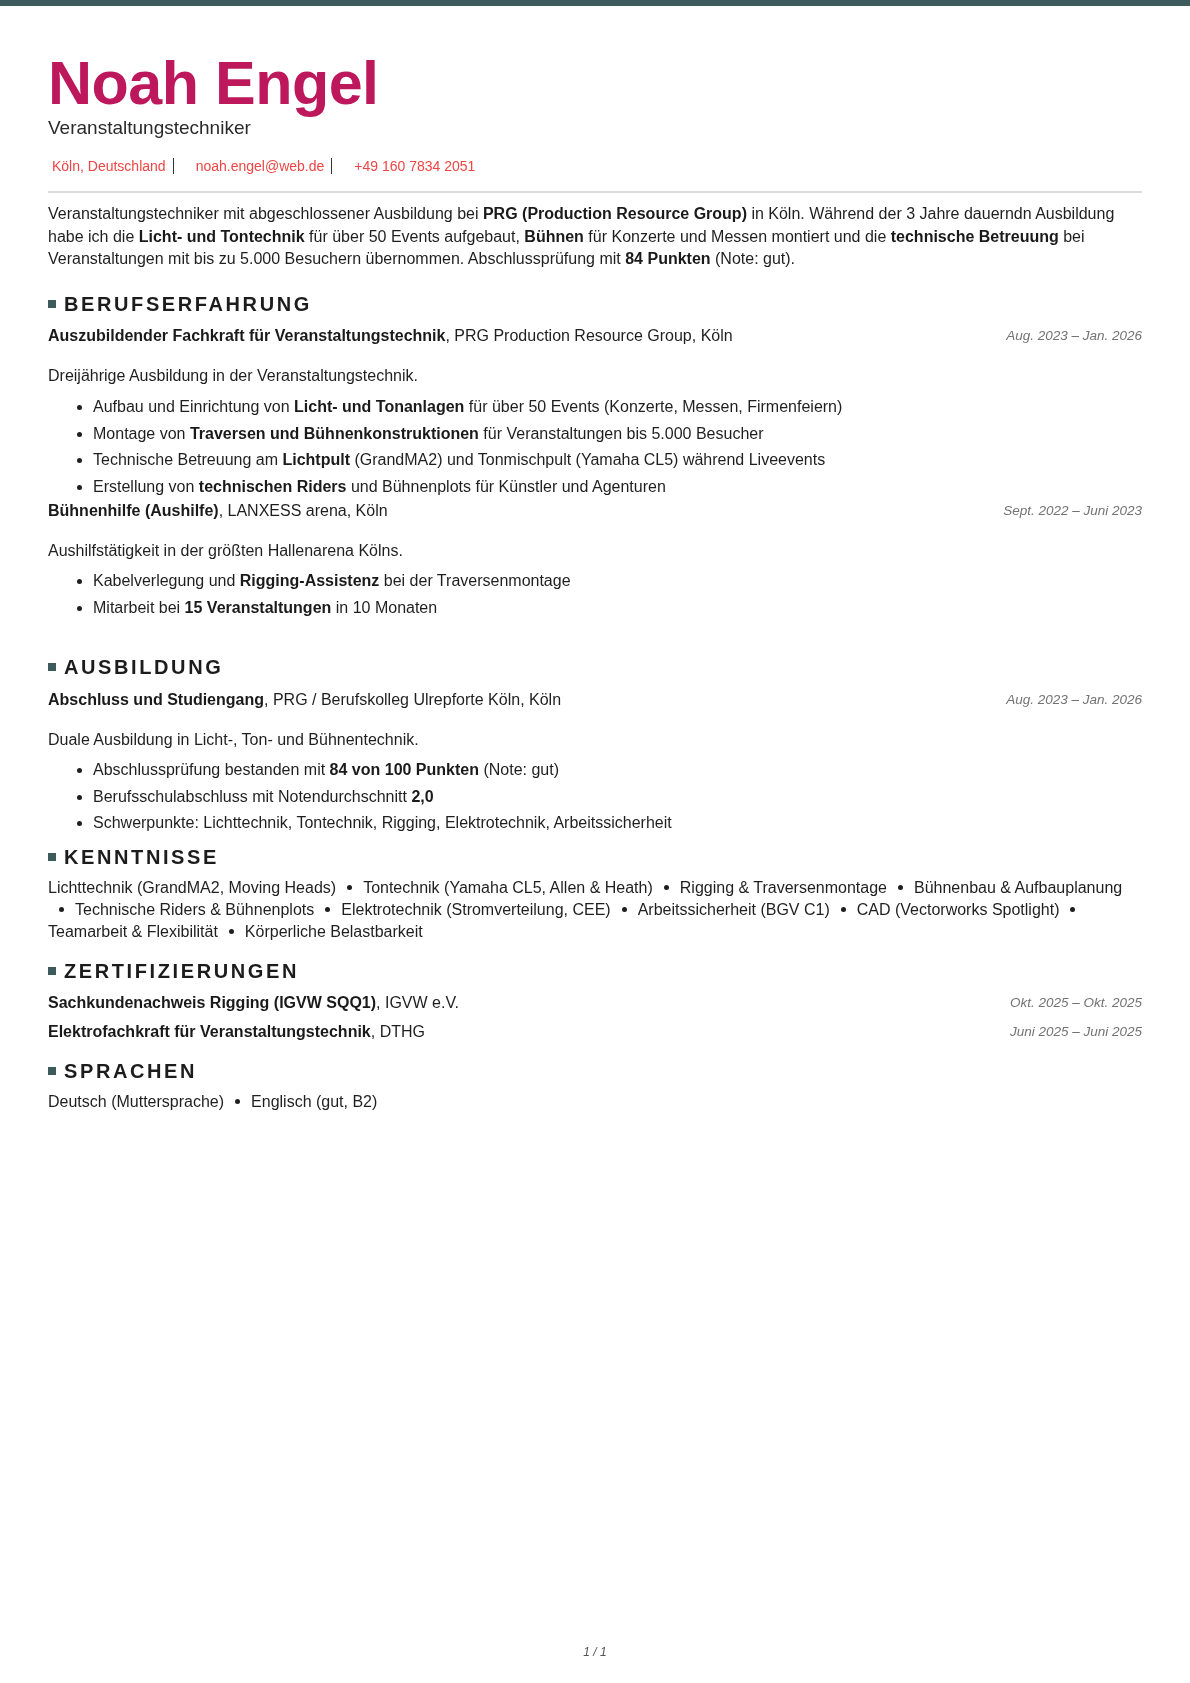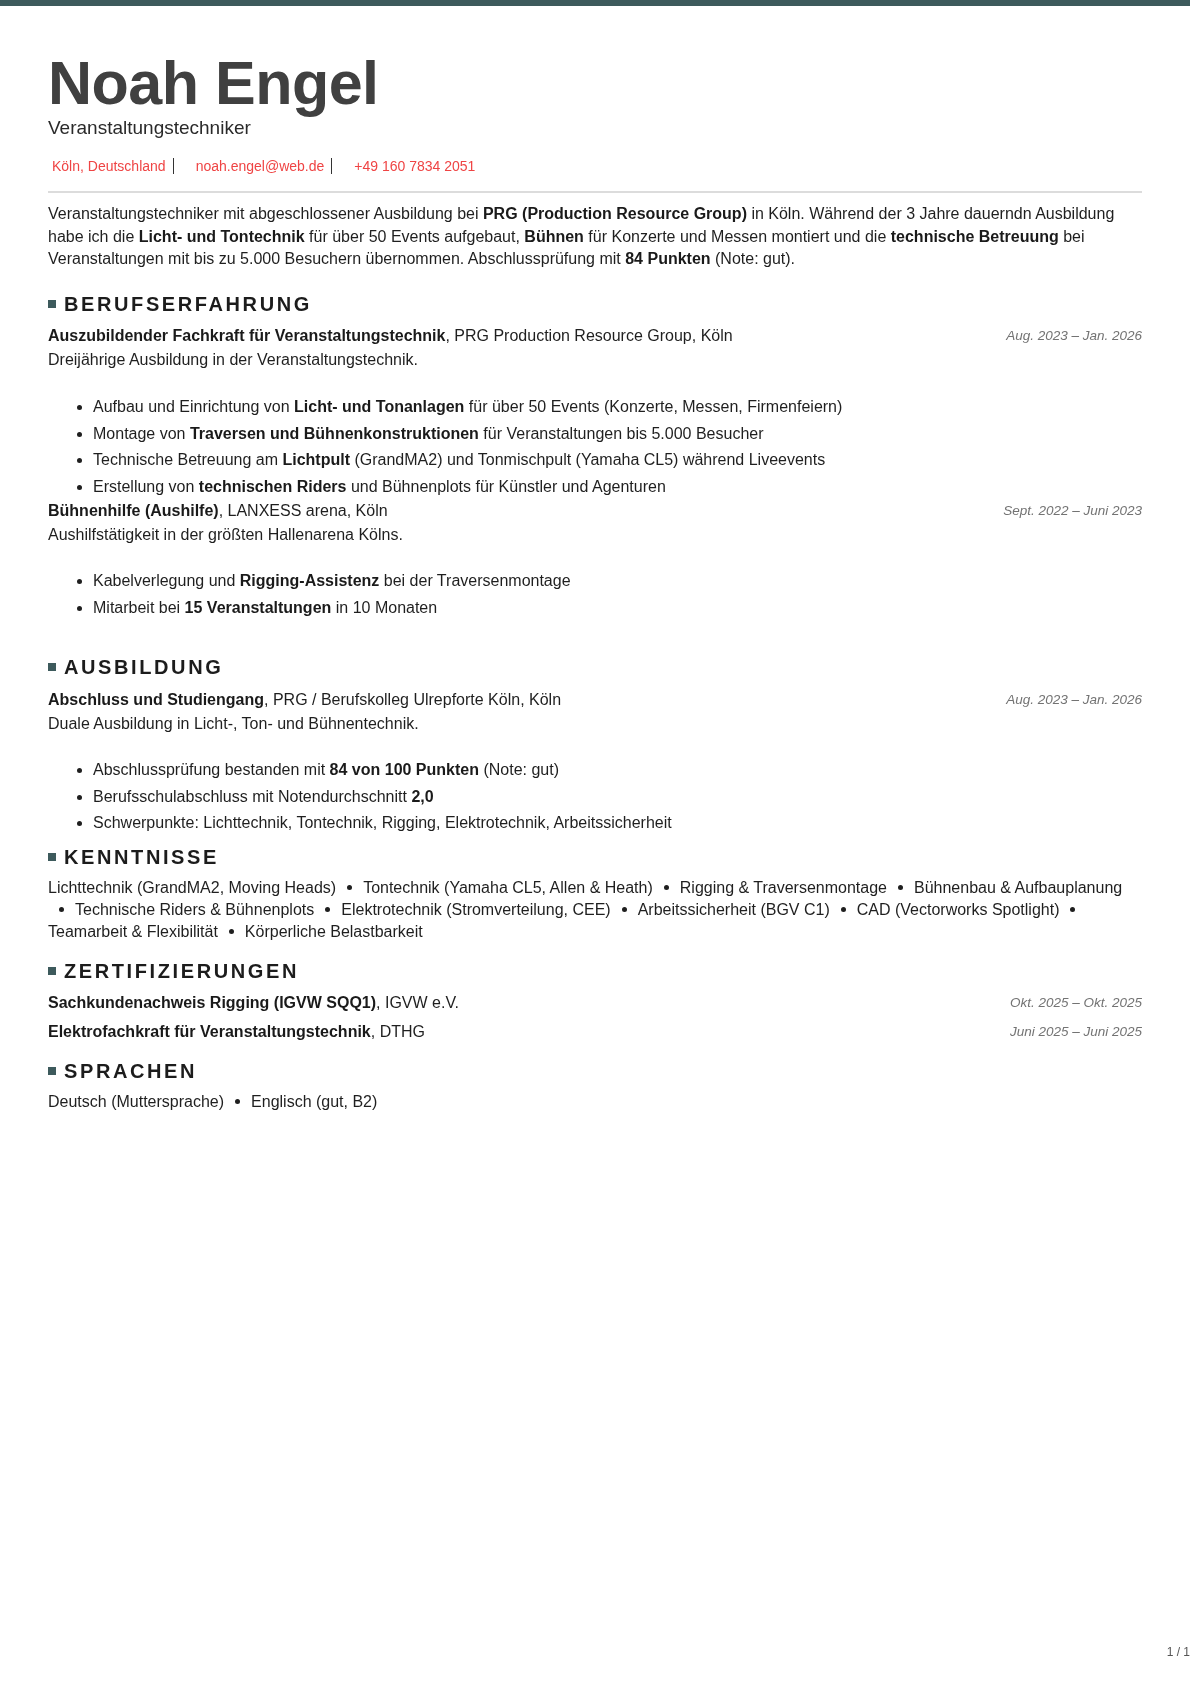--- a/index.html
+++ b/index.html
@@ -3,38 +3,38 @@
 <meta charset="utf-8">
 <style>
   html, body { margin: 0; padding: 0; background: #ffffff; }
   body {
     width: 1190px; height: 1683px; position: relative; overflow: hidden;
     font-family: "Liberation Sans", "DejaVu Sans", sans-serif;
     color: #1f1f1f;
   }
   .topbar { position: absolute; left: 0; top: 0; width: 1190px; height: 6px; background: #3d5a5c; }
   .page { position: absolute; left: 48px; top: 0; width: 1094px; }
-  .name { position: absolute; top: 48px; left: 0; font-size: 61px; font-weight: 700; letter-spacing: -0.5px; color: #404040; line-height: 70px; white-space: nowrap; }
+  .name { position: absolute; top: 48px; left: 0; font-size: 61px; font-weight: 700; letter-spacing: -0.5px; color: #be185d; line-height: 70px; white-space: nowrap; }
   .role { position: absolute; top: 116px; left: 0; font-size: 19px; color: #2a2a2a; line-height: 24px; }
   .contact { position: absolute; top: 157px; left: 4px; font-size: 14px; color: #ef4444; line-height: 18px; display: flex; white-space: nowrap; }
   .contact .sep { display: inline-block; width: 1px; height: 16px; background: #333; margin: 1px 22px 0 7px; }
   .rule { position: absolute; top: 191px; left: 0; width: 1094px; height: 2px; background: #dcdcdc; }
   .summary { position: absolute; top: 203px; left: 0; width: 1094px; font-size: 16px; line-height: 22.5px; color: #1f1f1f; }
   b { font-weight: 700; color: #1a1a1a; }
   .section-h { position: absolute; left: 0; font-size: 20px; font-weight: 700; letter-spacing: 2.6px; color: #1c1c1c; display: flex; align-items: center; line-height: 20px; }
   .section-h .sq { display: inline-block; width: 8px; height: 8px; background: #3d5a5c; margin-right: 8px; }
   .entry-head { position: absolute; left: 0; width: 1094px; font-size: 16px; line-height: 21px; display: flex; justify-content: space-between; }
   .date { font-style: italic; font-size: 13.5px; color: #737373; }
-  .sub { position: absolute; left: 0; font-size: 16px; line-height: 21px; color: #1f1f1f; }
+  .sub { position: absolute; left: 0; font-size: 16px; line-height: 21px; color: #1f1f1f; margin-top: 16px; }
   ul.bullets { position: absolute; left: 0; margin: 12px; padding: 0; list-style: none; font-size: 16px; }
   ul.bullets li { position: relative; padding-left: 33px; height: 26.5px; line-height: 21px; }
   ul.bullets li::before { content: ""; position: absolute; left: 17px; top: 9px; width: 5px; height: 5px; border-radius: 50%; background: #1f1f1f; }
   .para { position: absolute; left: 0; width: 1094px; font-size: 16px; line-height: 22px; color: #1f1f1f; }
   .dot { display: inline-block; width: 5px; height: 5px; border-radius: 50%; background: #1f1f1f; margin: 0 11px 3px 11px; vertical-align: middle; }
-  .footer { position: absolute; top: 1645px; left: 0; width: 1190px; text-align: right; font-size: 12px; color: #555; }
+  .footer { position: absolute; top: 1645px; left: 0; width: 1190px; text-align: center; font-size: 12px; color: #555; font-style: italic; }
 </style>
 </head>
 <body>
 
 <div class="topbar"></div>
 
 <div class="page">
   <div class="name">Noah Engel</div>
   <div class="role">Veranstaltungstechniker</div>
   <div class="contact">

